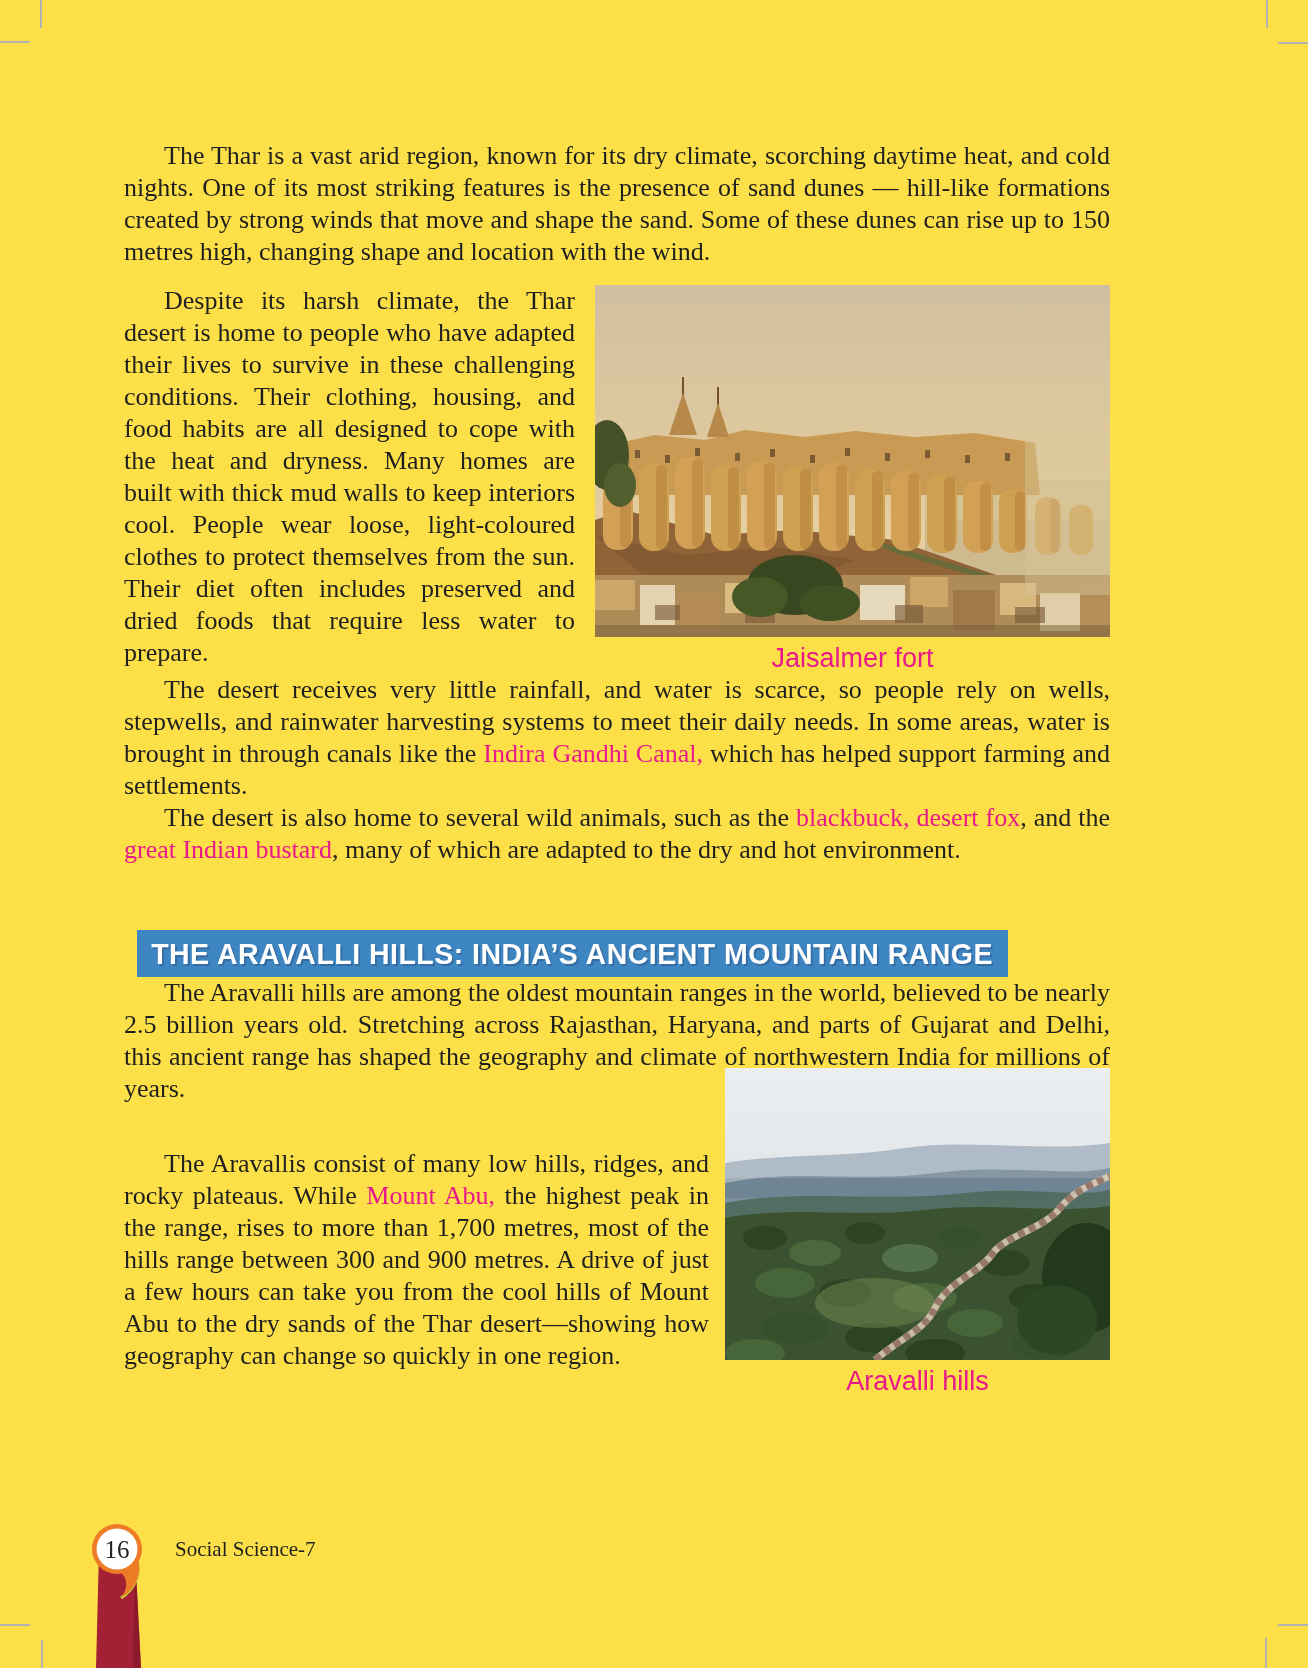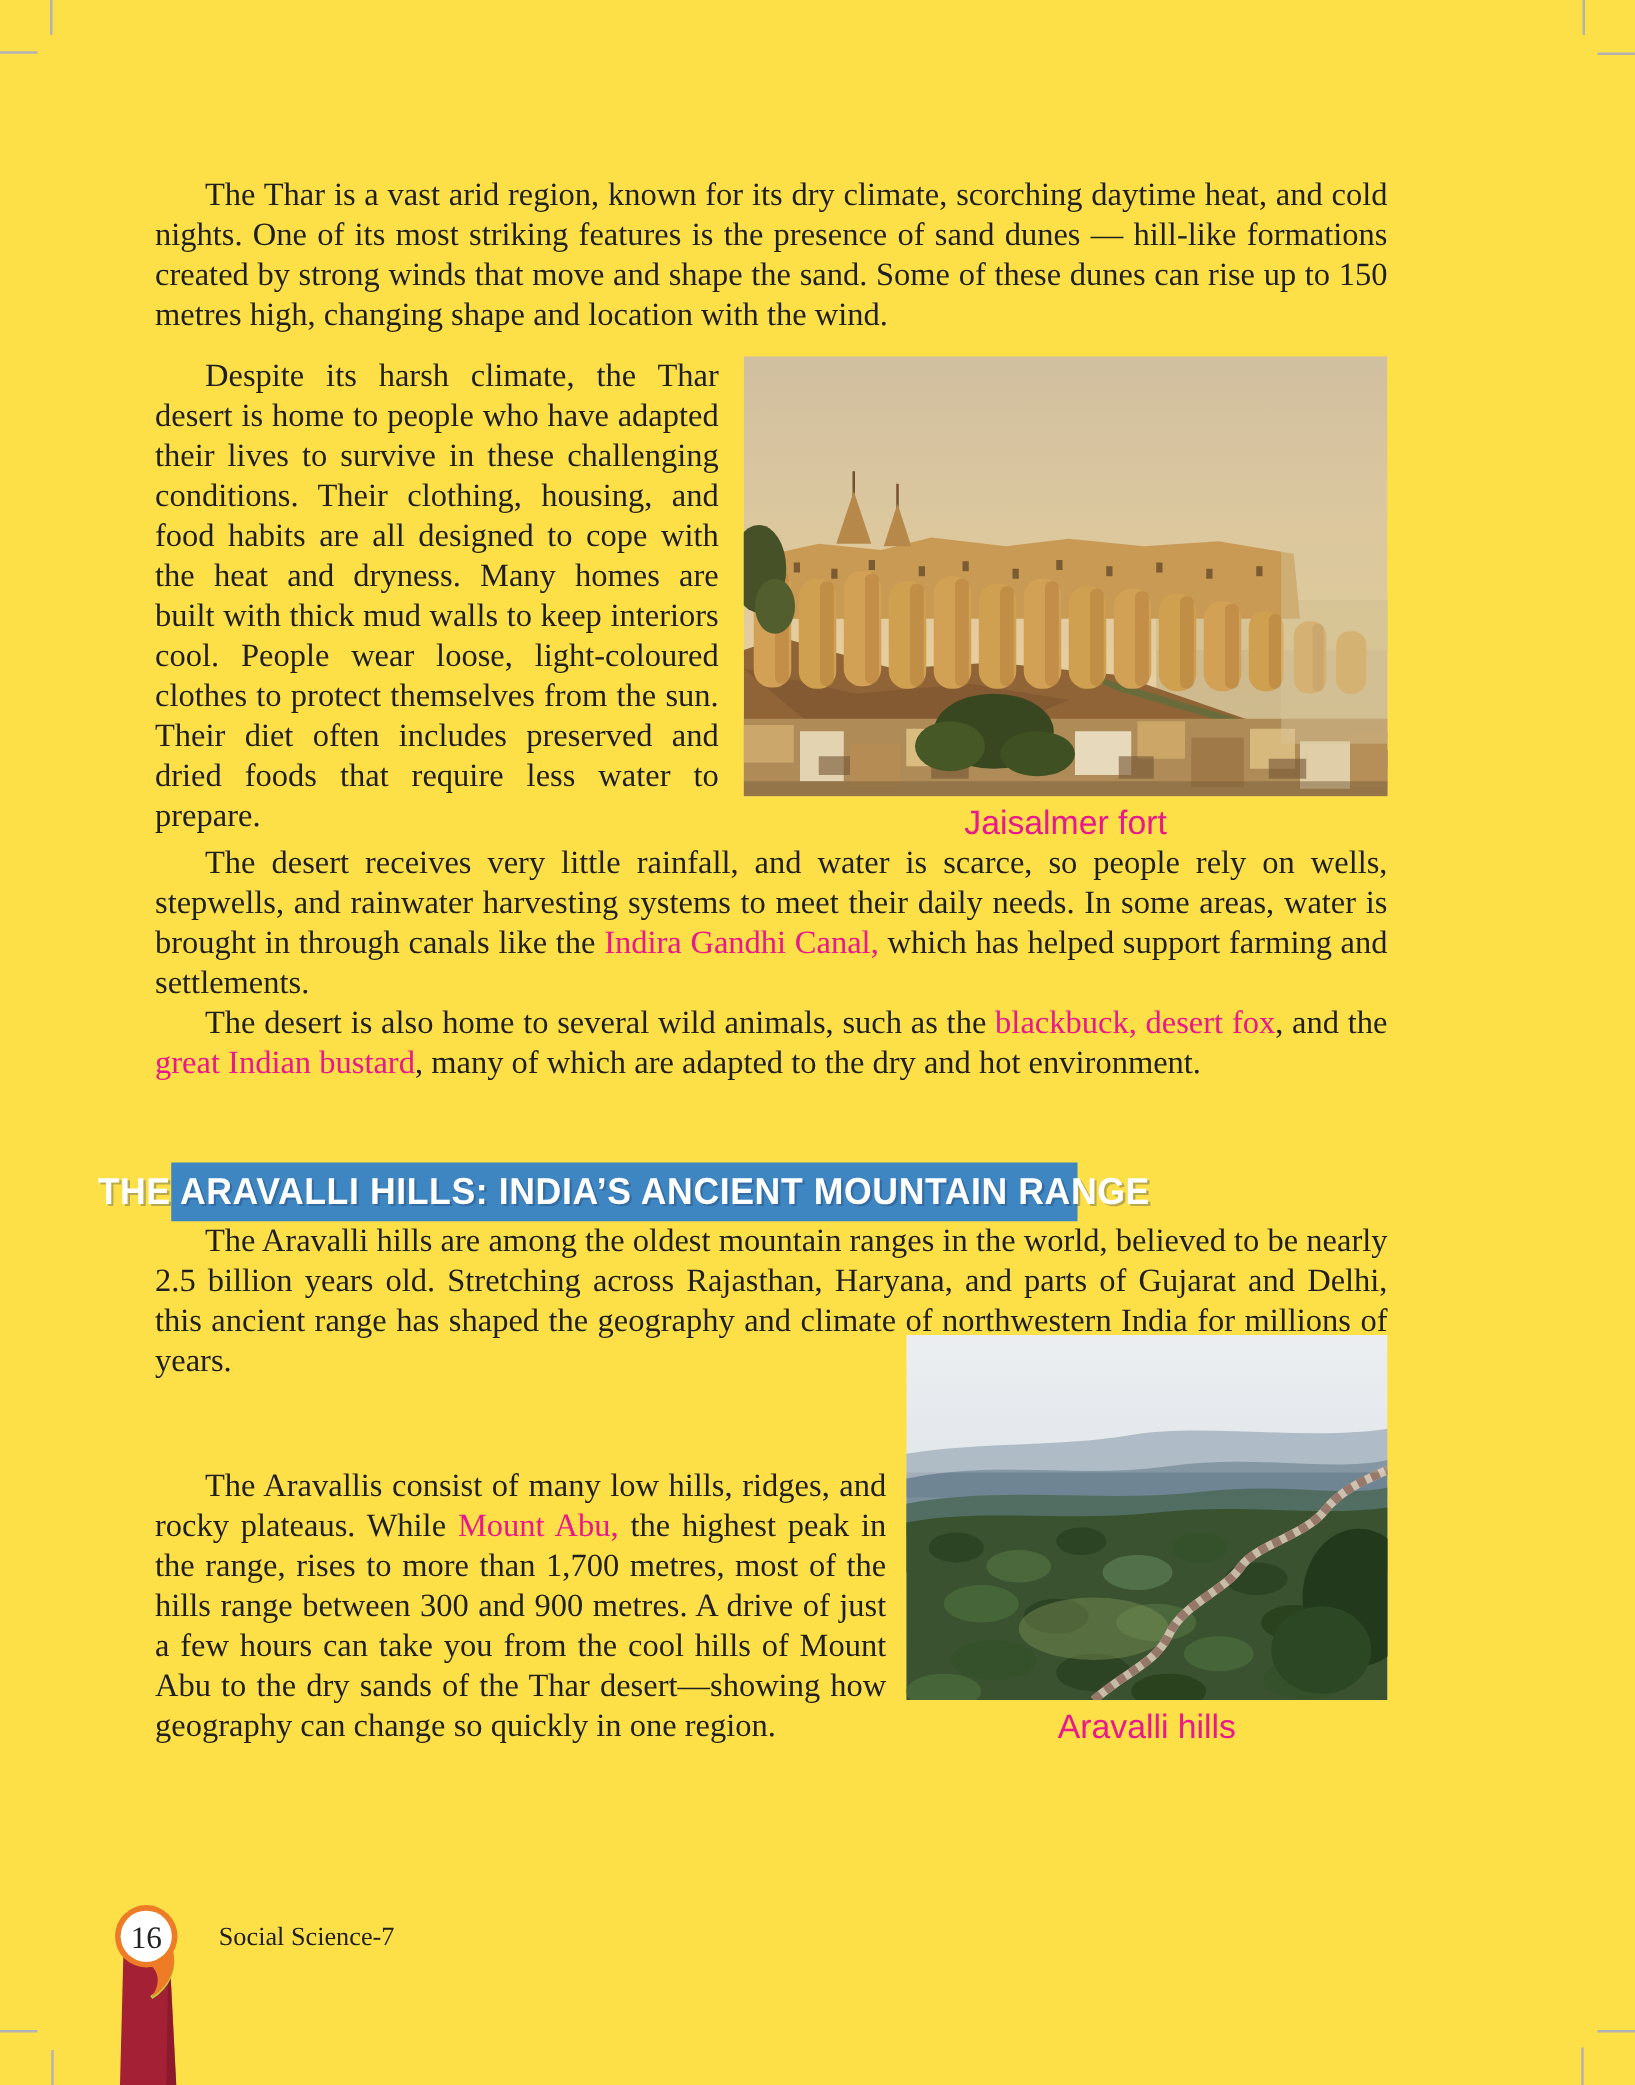--- a/index.html
+++ b/index.html
@@ -12,27 +12,27 @@
   .pink{color:#e9188c;}
   .cols{display:flex;gap:20px;margin-top:17px;align-items:flex-start;}
   .col-text{width:451px;line-height:31.9px;}
   figure{margin:0;}
   .photo1{display:block;width:515px;height:352px;}
   .photo2{display:block;width:385px;height:292px;}
   figcaption{font-family:"Liberation Sans",sans-serif;font-size:27px;color:#e9188c;
              text-align:center;margin-top:6px;}
   .p3{margin-top:16px;}
   .p4{margin-top:14px;}
-  .banner{margin:64px 0 0 13px;width:725px;height:47px;background:#3e86c2;
+  .banner{margin:64px 0 0 13px;width:871px;height:47px;background:#3e86c2;
           display:flex;align-items:center;justify-content:center;}
   .banner span{font-family:"Liberation Sans",sans-serif;font-weight:700;font-size:30px;
                color:#ffffff;letter-spacing:0.5px;white-space:nowrap;display:inline-block;
                transform:scaleX(0.95);text-shadow:2px 2px 0 rgba(25,45,90,0.30);}
   .p5{margin-top:6px;}
-  .cols2{display:flex;gap:16px;margin-top:-37px;align-items:flex-end;}
+  .cols2{display:flex;gap:16px;margin-top:-37px;align-items:center;}
   .col-text2{width:585px;padding-top:54px;line-height:31.1px;}
   .footer{position:absolute;left:83px;top:1522px;display:flex;align-items:flex-start;}
   .badge{width:70px;height:146px;}
   .booktitle{font-size:21px;color:#1f1f1f;margin-left:22px;margin-top:15px;
              font-family:"Liberation Serif",serif;}
 </style>
 </head>
 <body>
 
 <div class="page">

